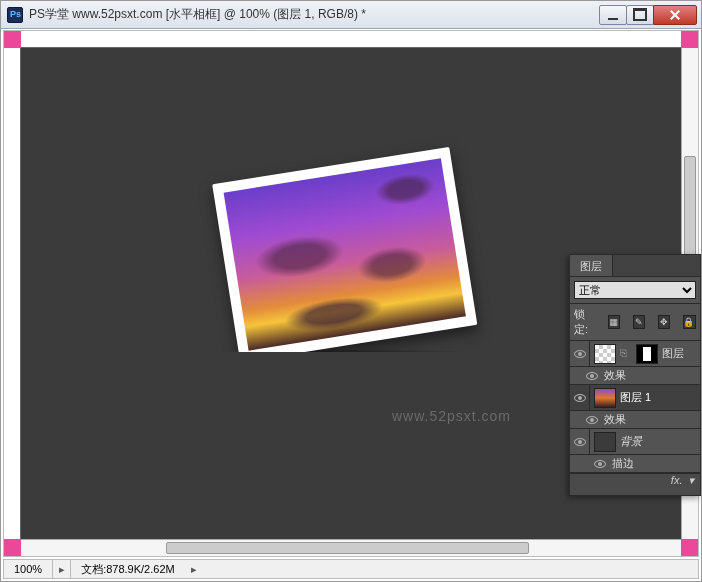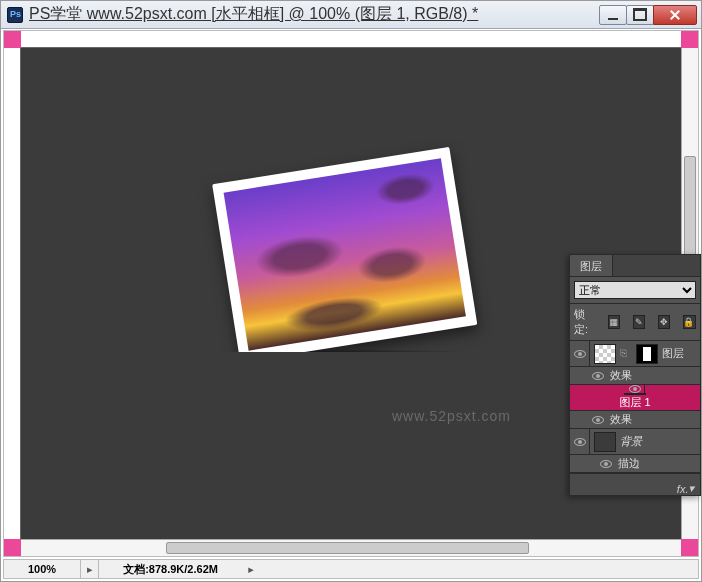--- a/index.html
+++ b/index.html
@@ -1,68 +1,68 @@
 <!DOCTYPE html>
 <html><head>
 <meta charset="utf-8">
 <style>
 * { box-sizing: border-box; margin: 0; padding: 0; font-family: "Microsoft YaHei", sans-serif; font-size: 11px; }
 body { background: #fff; width: 702px; height: 582px; border: 1px solid #999; position: relative; overflow: hidden; }
 .titlebar { height: 28px; background: linear-gradient(#eef2f7,#dde3ec); display: flex; align-items: center; padding-left: 6px; border-bottom: 1px solid #9aa6b7; }
 .titlebar .ps-icon { width: 16px; height: 16px; background: #1a2e5a; border: 1px solid #0d1a36; position: relative; margin-right: 6px; border-radius: 2px; }
 .titlebar .ps-icon::after { content:"Ps"; color:#6fb7ff; font-size:9px; font-weight:bold; position:absolute; top:1px; left:2px; }
-.titlebar .title-text { color:#333; font-size:16px; flex:1;text-decoration:underline; }
+.titlebar .title-text { color:#333; font-size:12px; flex:1; }
 .win-controls { display:flex; height:20px; margin-right:4px; }
 .win-btn { width:28px; height:20px; border:1px solid #7a8699; background:linear-gradient(#f5f7fa,#d7dde6); display:flex; align-items:center; justify-content:center; border-radius:2px; margin-left:-1px; }
 .win-btn.min::after { content:""; width:10px; height:2px; background:#333; position:relative; top:4px;}
 .win-btn.max::after { content:""; width:10px; height:8px; border:2px solid #333; border-top-width:3px; }
 .win-btn.close { width:44px; background:linear-gradient(#e28080,#c0392b); border-color:#8b2e22; border-radius:0 2px 2px 0; }
 .win-btn.close::before,.win-btn.close::after { content:""; position:absolute; width:12px; height:2px; background:#fff; }
 .win-btn.close { position:relative; }
 .win-btn.close::before { transform:rotate(45deg); }
 .win-btn.close::after { transform:rotate(-45deg); }
 .canvas-area { position:absolute; top:29px; left:2px; right:2px; bottom:24px; border:1px solid #bbb; background:#ec4899; }
 .ruler-x { position:absolute; top:0; left:17px; right:17px; height:17px; background:#fff; border-bottom:1px solid #666; }
 .ruler-y { position:absolute; top:17px; left:0; bottom:17px; width:17px; background:#fff; border-right:1px solid #666; }
 .canvas { position:absolute; top:17px; left:17px; right:17px; bottom:17px; background:#3b3b3b; overflow:hidden; display:flex; align-items:center; justify-content:center; }
 .scroll-x { position:absolute; bottom:0; left:17px; right:17px; height:17px; background:#f5f5f5; border-top:1px solid #aaa; }
 .scroll-y { position:absolute; top:17px; right:0; bottom:17px; width:17px; background:#f5f5f5; border-left:1px solid #aaa; }
 .scroll-x .thumb { position:absolute; left:22%; width:55%; top:2px; bottom:2px; background:#ccc; border:1px solid #999; border-radius:2px; }
 .scroll-y .thumb { position:absolute; top:22%; height:55%; left:2px; right:2px; background:#ccc; border:1px solid #999; border-radius:2px; }
 .statusbar { position:absolute; left:2px; right:2px; bottom:2px; height:20px; background:#f0f0f0; border:1px solid #bbb; display:flex; align-items:center; font-size:11px; }
-.statusbar .cell { padding:0 24px; border-right:1px solid #bbb; height:100%; display:flex; align-items:center;font-weight:bold; }
+.statusbar .cell { padding:0 10px; border-right:1px solid #bbb; height:100%; display:flex; align-items:center; }
 .statusbar .arrow { width:18px; text-align:center; border-right:1px solid #bbb; height:100%; display:flex; align-items:center; justify-content:center; color:#555; }
 .watermark { position:absolute; right:170px; top:360px; color:#6a6a6a; font-size:14px; letter-spacing:1px; }
 .photo-frame { position:relative; width:240px; height:180px; transform:rotate(-9deg) translateY(-40px); }
 .photo-border { position:absolute; inset:0; background:#fff; border-radius:2px; padding:10px; box-shadow:0 6px 14px rgba(0,0,0,.5); }
 .photo-img { width:100%; height:100%; background:linear-gradient(180deg,#6b3ec9 0%,#a04bd1 30%,#c85b9c 55%,#e28b3b 75%,#f6c43a 85%,#4a2a28 100%); position:relative; overflow:hidden; }
 .cloud { position:absolute; background:radial-gradient(ellipse,#3b1f33 40%,transparent 70%); opacity:.55; border-radius:50%; }
 .slot-shadow { position:absolute; top:calc(50% + 55px); left:50%; transform:translateX(-50%); width:270px; height:10px; background:radial-gradient(ellipse at center,#000 0%,transparent 70%); opacity:.6; }
 .photo-mask { position:absolute; top:calc(50% + 58px); left:0; right:0; bottom:0; background:#3b3b3b; }
 .layers-panel { position:absolute; right:0; top:253px; width:132px; background:#535353; border:1px solid #2a2a2a; box-shadow:-2px 2px 6px rgba(0,0,0,.4); color:#ddd; }
 .panel-tabs { height:22px; display:flex; border-bottom:1px solid #2a2a2a; background:#424242; }
 .panel-tab { padding:4px 10px; background:#535353; border-right:1px solid #2a2a2a; font-size:11px; }
 .panel-controls { padding:4px; display:flex; gap:2px; align-items:center; border-bottom:1px solid #2a2a2a; }
 .panel-controls select { flex:1; font-size:11px; background:#e0e0e0; border:1px solid #222; height:18px; }
 .lock-row { padding:3px 4px; display:flex; gap:13px; align-items:center; border-bottom:1px solid #2a2a2a; font-size:10px; }
 .lock-row .ic { width:14px; height:14px; background:#3a3a3a; border:1px solid #222; display:flex; align-items:center; justify-content:center; font-size:9px; color:#ccc; }
 .layer-row { display:flex; align-items:center; border-bottom:1px solid #2a2a2a; height:26px; }
-.layer-row.sel { background:#be185d; color:#fff;flex-direction:column; }
-.layer-row.sub { height:18px; padding-left:22px; font-size:10px; }
+.layer-row.sel { background:#404040; color:#fff; }
+.layer-row.sub { height:18px; padding-left:16px; font-size:10px; }
 .eye-col { width:20px; height:100%; display:flex; align-items:center; justify-content:center; border-right:1px solid #2a2a2a; }
 .eye-icon { width:12px; height:8px; border:1px solid #aaa; border-radius:50%; position:relative; }
 .eye-icon::after { content:""; position:absolute; width:4px; height:4px; background:#aaa; border-radius:50%; top:1px; left:3px; }
 .thumb-box { width:22px; height:20px; margin:0 4px; border:1px solid #222; background:#fff; position:relative; overflow:hidden; }
 .thumb-box.checker { background:repeating-conic-gradient(#ccc 0 25%,#fff 0 50%) 0 0/8px 8px; }
 .thumb-box.mask { background:#000; display:flex; align-items:center; justify-content:center; }
 .thumb-box.mask::after { content:""; width:8px; height:14px; background:#fff; }
 .thumb-box.sunset { background:linear-gradient(#8b4bc9,#e2772b,#3a1f1f); }
 .thumb-box.dark { background:#3b3b3b; }
 .link-ic { width:10px; height:14px; margin-right:2px; color:#aaa; font-size:9px; display:flex; align-items:center; }
-.panel-footer { height:22px; background:#4a4a4a; border-top:1px solid #2a2a2a; display:flex; align-items:flex-end; justify-content:flex-end; gap:0; padding:0 6px; font-size:11px; color:#ccc; font-style:italic; }
+.panel-footer { height:22px; background:#4a4a4a; border-top:1px solid #2a2a2a; display:flex; align-items:flex-start; justify-content:flex-end; gap:6px; padding:0 6px; font-size:11px; color:#ccc; font-style:italic; }
 </style>
 </head>
 <body>
 
 <div class="titlebar">
   <div class="ps-icon"></div>
   <div class="title-text">PS学堂 www.52psxt.com [水平相框] @ 100% (图层 1, RGB/8) *</div>
   <div class="win-controls">
     <div class="win-btn min"></div>
     <div class="win-btn max"></div>

